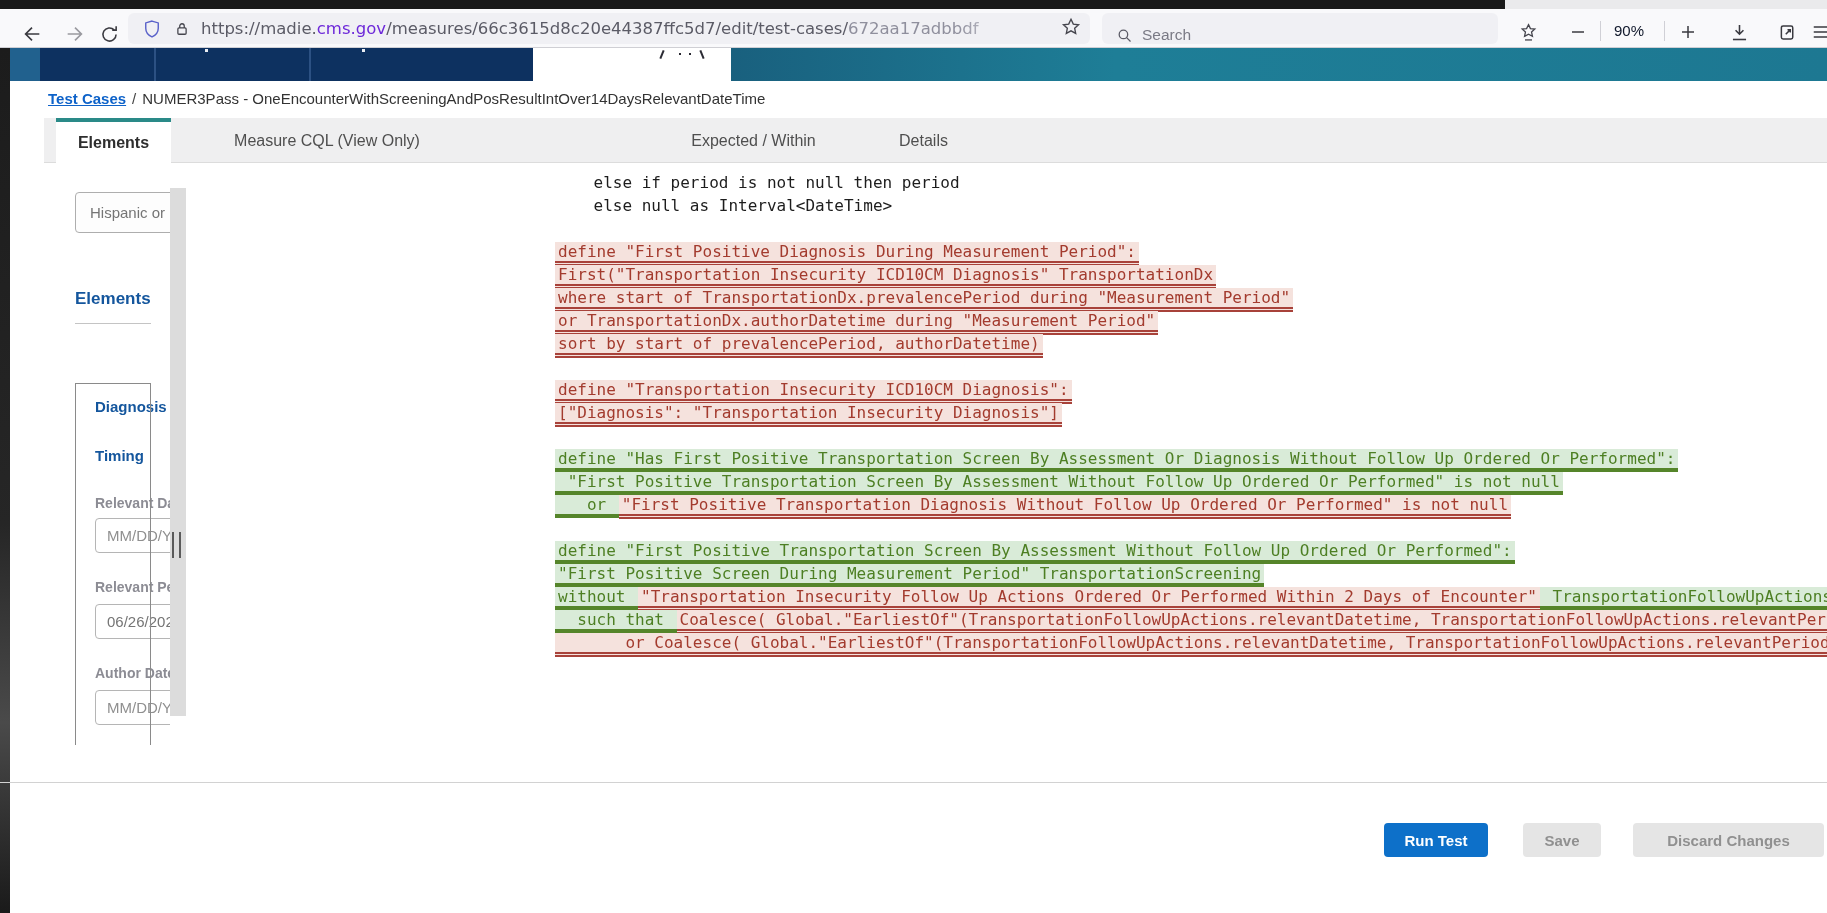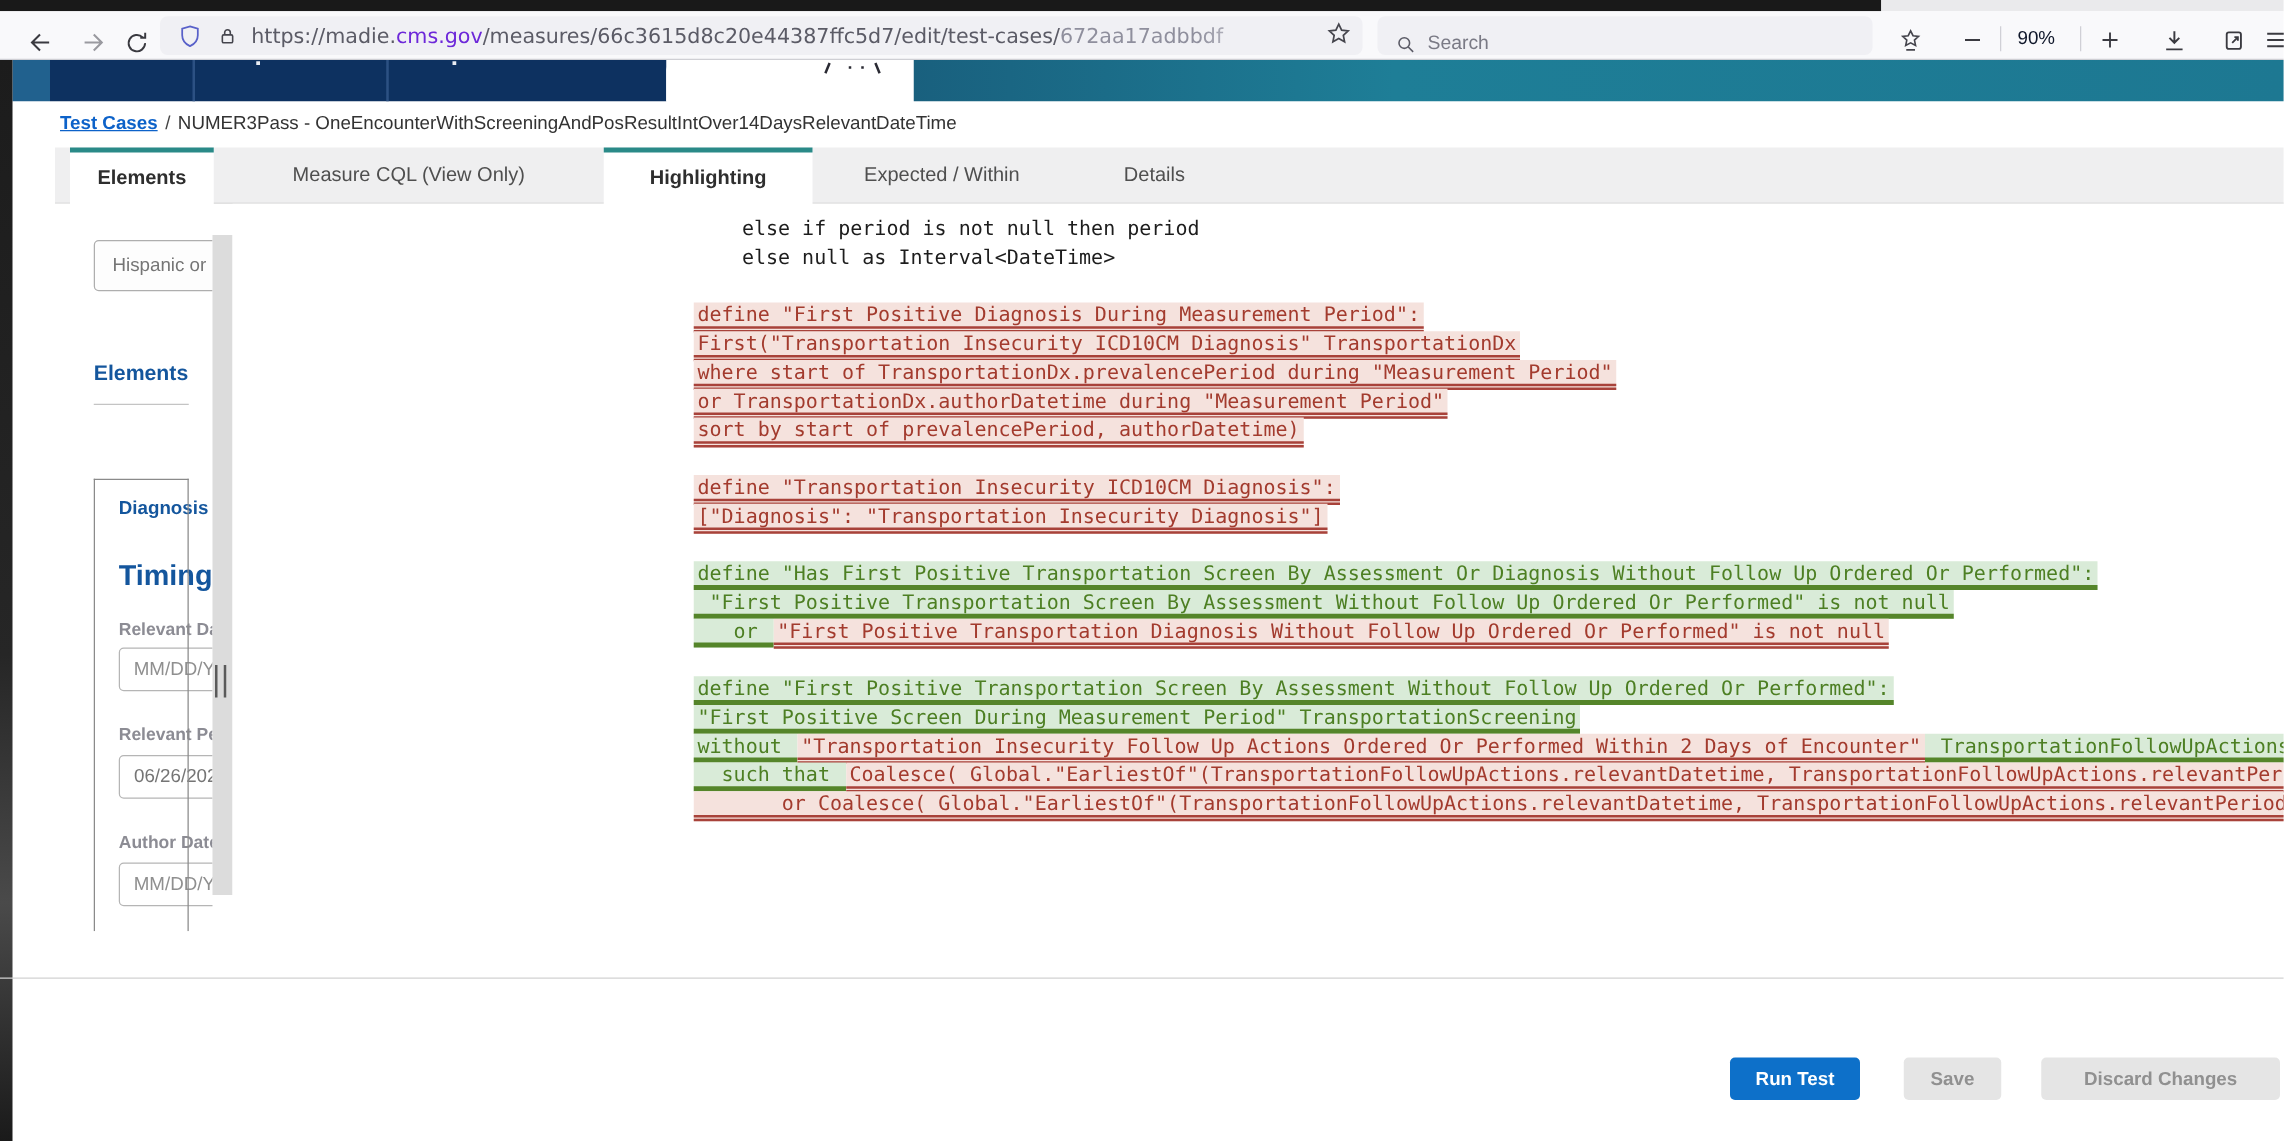--- a/index.html
+++ b/index.html
@@ -50,21 +50,21 @@
   .tab1{left:12px;width:115px;} .tab2{left:127px;width:312px;} .tab3{left:439px;width:167px;}
   .tab4{left:606px;width:207px;} .tab5{left:813px;width:133px;}
 
   
   .sidebar { position:absolute; left:35px; top:163px; width:135px; height:582px; overflow:hidden; background:#fff; }
   .race-box { position:absolute; left:40px; top:29px; width:140px; height:41px; border:1px solid #aeaeae; border-radius:4px;
     display:flex; align-items:center; padding-left:14px; font-size:15px; color:#757575; background:#fdfdfd; white-space:nowrap; }
   .sb-heading { position:absolute; left:40px; top:126px; font-size:17px; font-weight:700; color:#14569d; white-space:nowrap; }
   .sb-rule { position:absolute; left:40px; top:160px; width:76px; height:1px; background:#c4c4c4; }
   .card-title { position:absolute; left:60px; top:235px; font-size:15px; font-weight:700; color:#14569d; white-space:nowrap; }
-  .timing-title { position:absolute; left:60px; top:284px; font-size:23px; font-weight:700; color:#14569d; white-space:nowrap; }
+  .timing-title { position:absolute; left:60px; top:284px; font-size:15px; font-weight:700; color:#14569d; white-space:nowrap; }
   .fld-label { position:absolute; left:60px; font-size:14px; font-weight:700; color:#8c8c94; white-space:nowrap; }
   .fld-input { position:absolute; left:60px; width:92px; height:35px; border:1px solid #b5b5b5; border-radius:4px;
     padding:0 11px; font-size:15px; color:#757575; background:#fff; font-family:"Liberation Sans",sans-serif; }
   .fld-input::placeholder { color:#8f8f8f; opacity:1; }
   .card-frame { position:absolute; left:40px; top:220px; width:76px; height:362px;
     border-left:1px solid #8a8a8a; border-top:1px solid #8a8a8a; border-right:1px solid #8a8a8a; pointer-events:none; }
   .sb-scrollbar { position:absolute; left:170px; top:188px; width:16px; height:528px; background:#dcdcdc; }
   .resize-handle { position:absolute; left:172px; top:532px; width:9px; height:26px;
     border-left:2px solid #5a5a5a; border-right:2px solid #5a5a5a; cursor:col-resize; }
   .left-dark { position:absolute; left:0; top:48px; width:10px; height:865px;
@@ -74,21 +74,21 @@
   .code-panel { position:absolute; left:186px; top:163px; width:1641px; height:619px; background:#fff; overflow:hidden; }
   .code { position:absolute; left:369px; top:8px; font-family:"DejaVu Sans Mono", monospace;
     font-size:16px; line-height:23px; white-space:pre; color:#1d1d1d; }
   .code-line { height:23px; }
   .seg-red { background:#f5e2dd; color:#a33b2e; border-bottom:5px double #a8423a; padding:0 3px; }
   .seg-green { background:#d9ebd8; color:#4d7f23; border-bottom:4px solid #55852a; padding:0 3px; }
 
   
   .footer-divider { position:absolute; left:0; top:782px; width:1827px; height:1px; background:#d2d2d2; }
   .btn { position:absolute; top:823px; height:34px; border:none; border-radius:4px; font-size:15px; font-weight:700;
-    font-family:"Liberation Sans",sans-serif; cursor:pointer;margin-top:23px; }
+    font-family:"Liberation Sans",sans-serif; cursor:pointer; }
   .btn-run { left:1384px; width:104px; background:#0d70c9; color:#fff; }
   .btn-save { left:1523px; width:78px; background:#e5e5e5; color:#909090; }
   .btn-discard { left:1633px; width:191px; background:#e5e5e5; color:#909090; }
 
   svg { display:block; }
 </style>
 </head>
 <body>
 
 <div class="top-strip"></div>
@@ -197,21 +197,20 @@
   <div class="teal"></div>
 </div>
 
 <div class="breadcrumb">
   <a>Test Cases</a><span class="sep">/</span><span>NUMER3Pass - OneEncounterWithScreeningAndPosResultIntOver14DaysRelevantDateTime</span>
 </div>
 
 <div class="tabbar" id="tab-row">
     <div class="tab tab1 active">Elements</div>
     <div class="tab tab2">Measure CQL (View Only)</div>
-    <div class="tab tab3 active">Highlighting</div>
     <div class="tab tab4">Expected / Within</div>
     <div class="tab tab5">Details</div>
   </div>
 
 <div class="sidebar">
   <div class="race-box">Hispanic or Latino</div>
   <div class="sb-heading">Elements</div>
   <div class="sb-rule"></div>
 
   <div class="card-title">Diagnosis</div>

